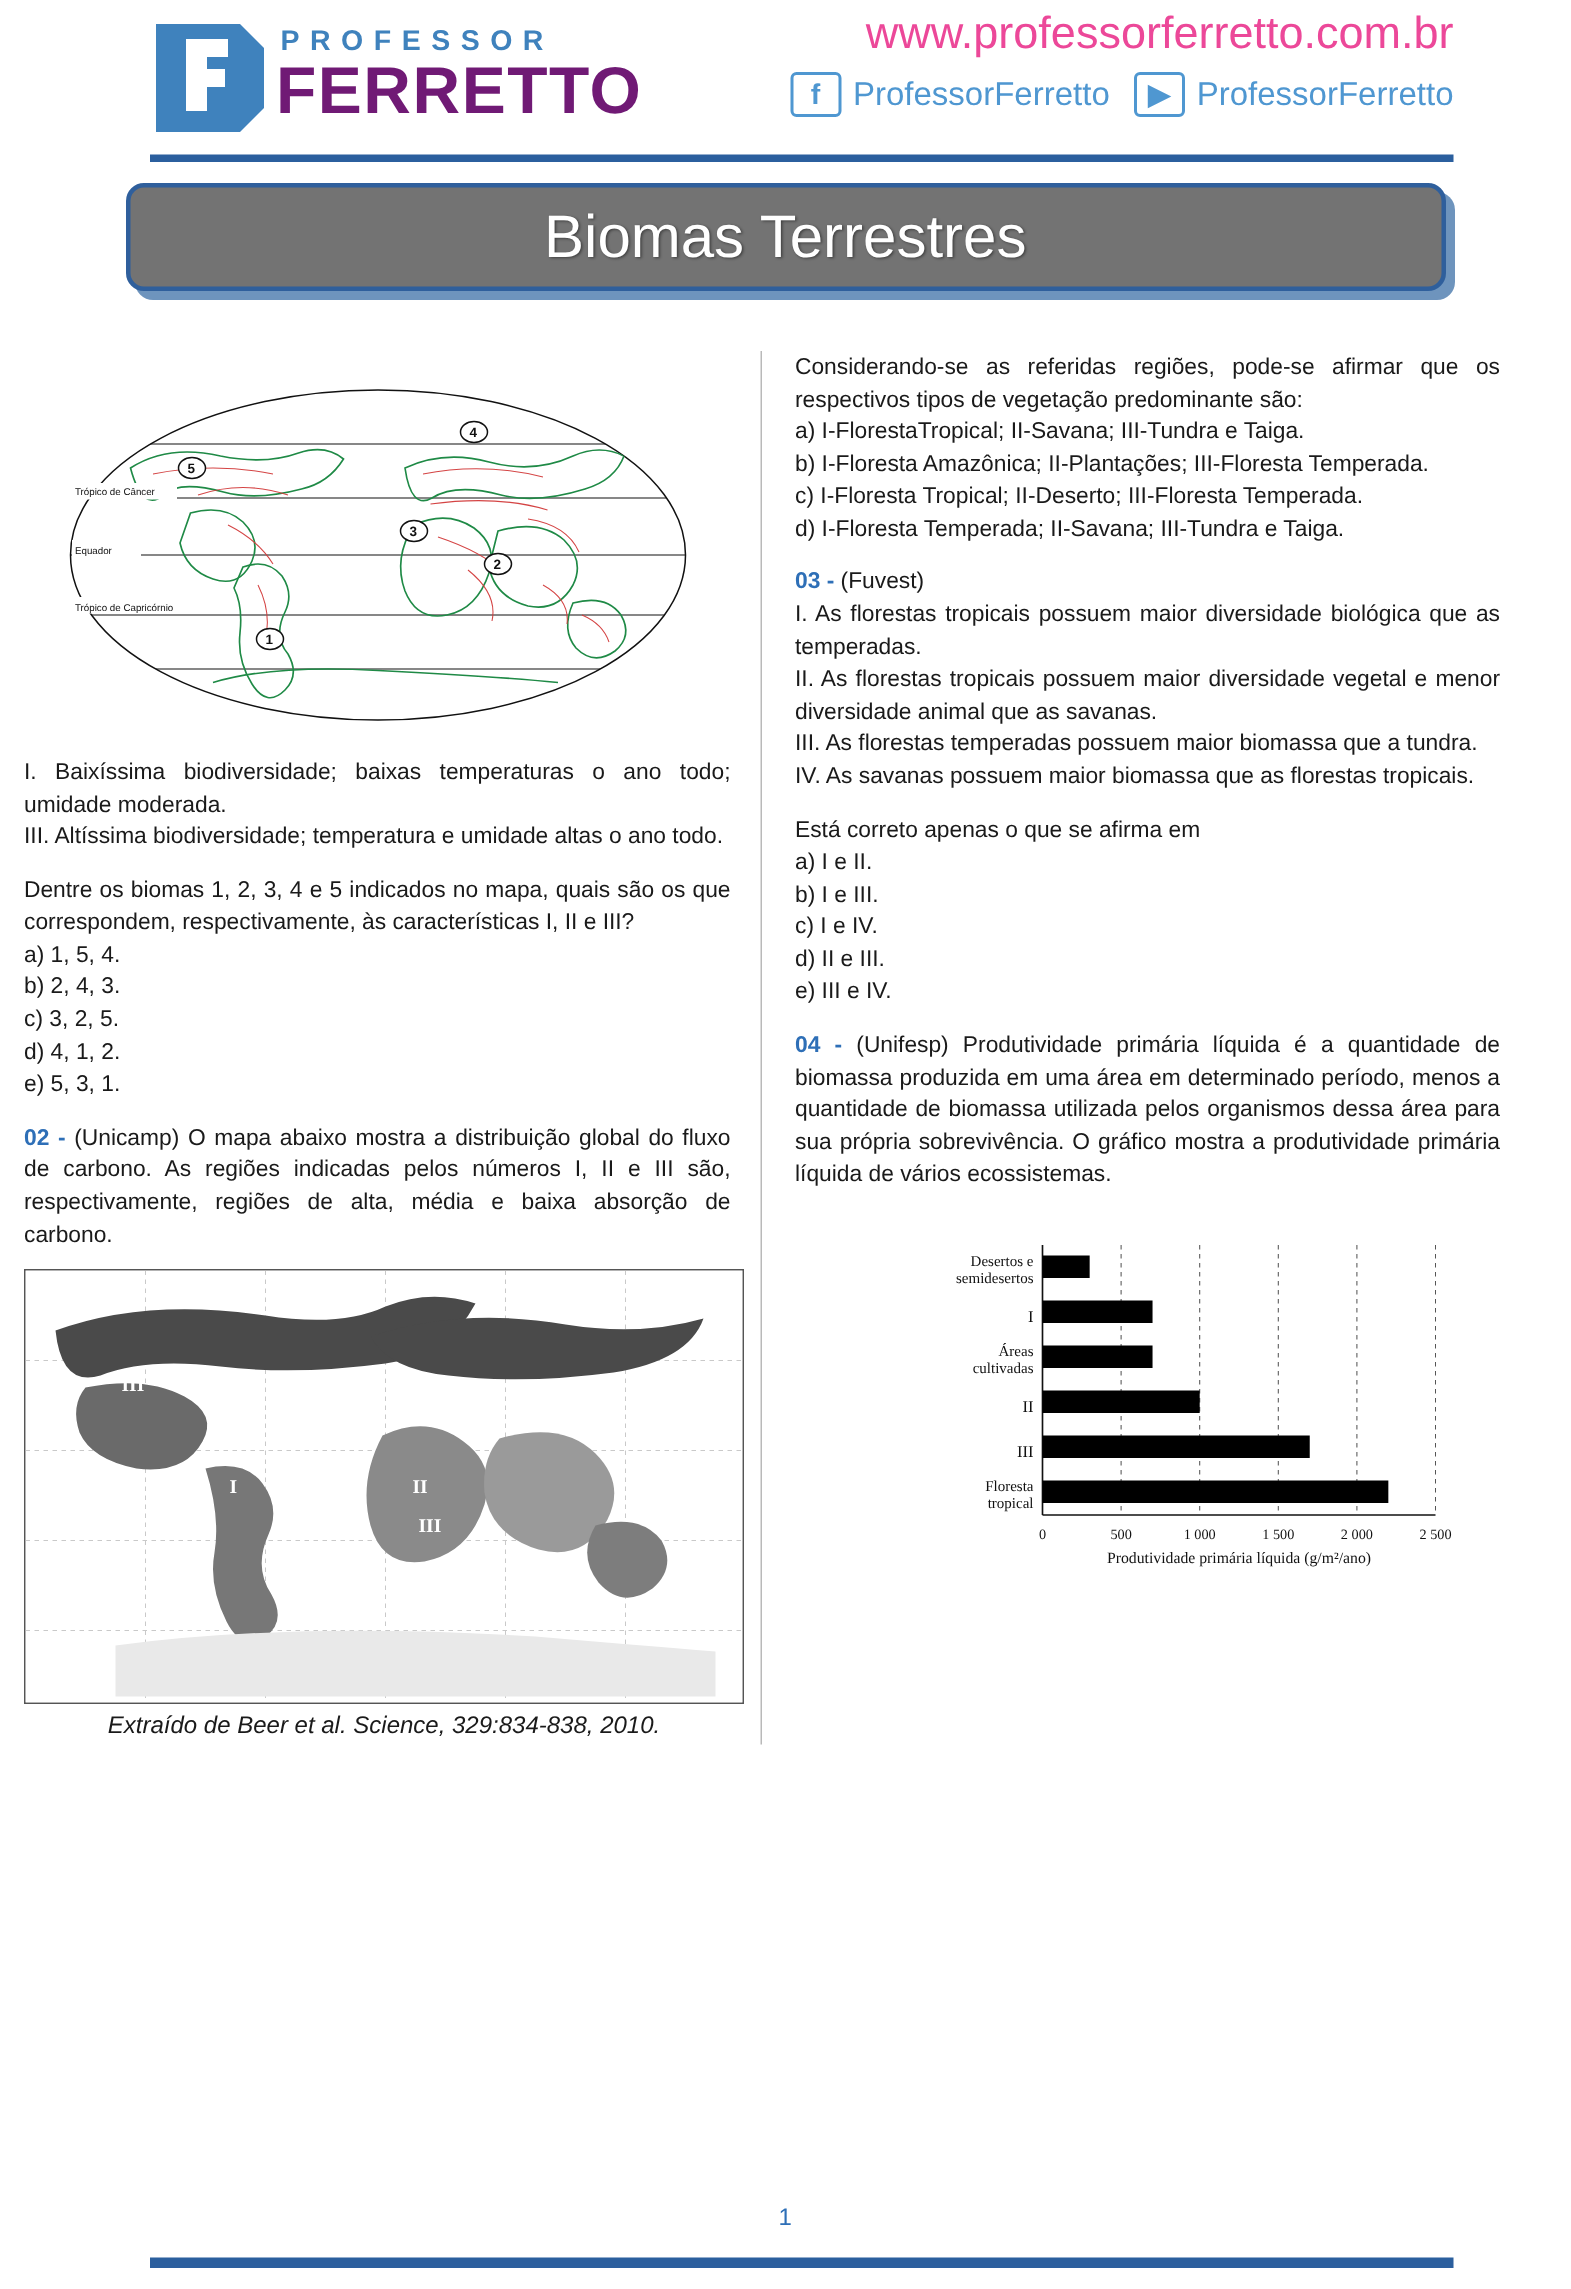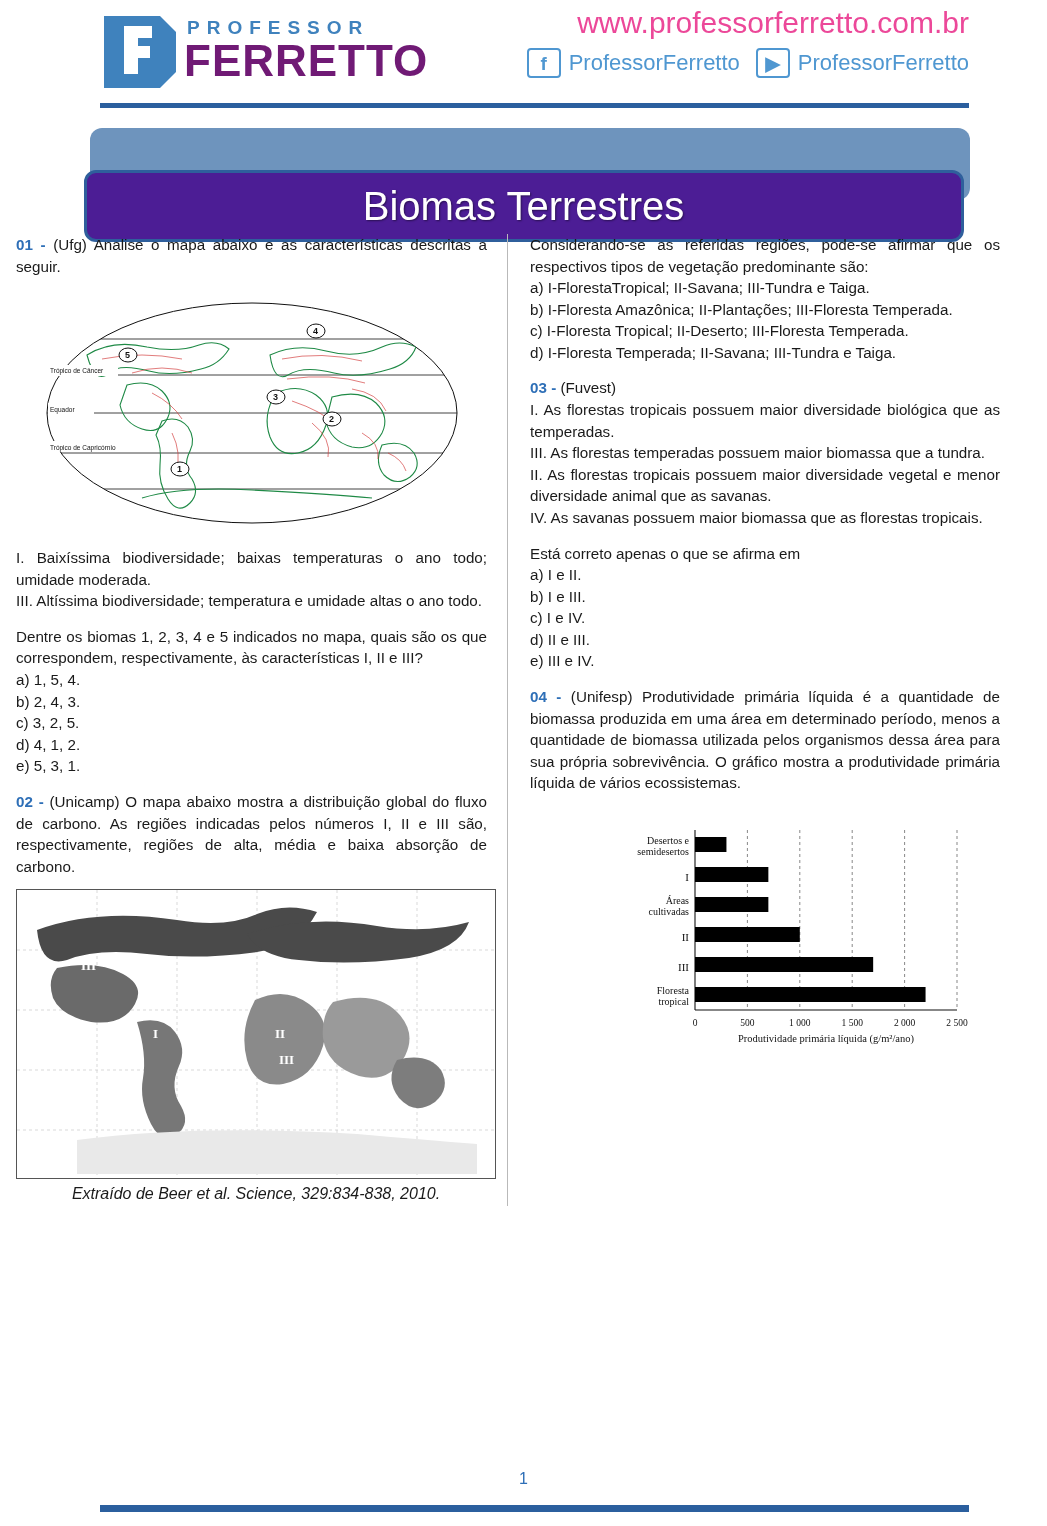--- a/index.html
+++ b/index.html
@@ -106,27 +106,26 @@
     position: absolute;
     left: 6px; top: 6px;
     width: 880px; height: 72px;
     background: #6e94bd;
     border-radius: 12px;
   }
   .title-banner {
     position: absolute;
     left: 0; top: 0;
     width: 880px; height: 72px;
-    background: #4c1d95;
+    background: #737373;
     border: 3px solid #2f5f9c;
     border-radius: 12px;
     display: flex;
     align-items: center;
     justify-content: center;
-    margin-top: 48px;
   }
   .title-banner span {
     font-size: 40px;
     color: #ffffff;
     font-weight: normal;
     text-shadow: 1px 1px 2px rgba(0,0,0,.45);
   }
 
   
   .content {
@@ -239,23 +238,20 @@
   <div class="title-banner-shadow"></div>
   <div class="title-banner">
     <span>Biomas Terrestres</span>
   </div>
 </div>
 
 <div class="content">
 
   <div class="col left">
 
-    <p>
-      <span class="qnum">01</span><span class="qnum"> - </span><span>(Ufg) Analise o mapa abaixo e as características descritas a seguir.</span>
-    </p>
 
     <div class="fig1">
       <svg width="440" height="240" viewBox="0 0 440 240">
         <defs>
           <clipPath id="globeClip">
             <ellipse cx="220" cy="120" rx="205" ry="110"></ellipse>
           </clipPath>
         </defs>
         <ellipse cx="220" cy="120" rx="205" ry="110" fill="#ffffff" stroke="#111" stroke-width="1"></ellipse>
         <g clip-path="url(#globeClip)" stroke="#111" stroke-width="0.8" fill="none">
@@ -372,22 +368,22 @@
     <p>b) I-Floresta Amazônica; II-Plantações; III-Floresta Temperada.</p>
     <p>c) I-Floresta Tropical; II-Deserto; III-Floresta Temperada.</p>
     <p>d) I-Floresta Temperada; II-Savana; III-Tundra e Taiga.</p>
 
     <div class="gap"></div>
 
     <p>
       <span class="qnum">03</span><span class="qnum"> - </span><span>(Fuvest)</span>
     </p>
     <p>I. As florestas tropicais possuem maior diversidade biológica que as temperadas.</p>
+    <p>II. As florestas tropicais possuem maior diversidade vegetal e menor diversidade animal que as savanas.</p>
     <p>III. As florestas temperadas possuem maior biomassa que a tundra.</p>
-    <p>II. As florestas tropicais possuem maior diversidade vegetal e menor diversidade animal que as savanas.</p>
     <p>IV. As savanas possuem maior biomassa que as florestas tropicais.</p>
 
     <div class="gap"></div>
 
     <p>Está correto apenas o que se afirma em</p>
     <p>a) I e II.</p>
     <p>b) I e III.</p>
     <p>c) I e IV.</p>
     <p>d) II e III.</p>
     <p>e) III e IV.</p>

